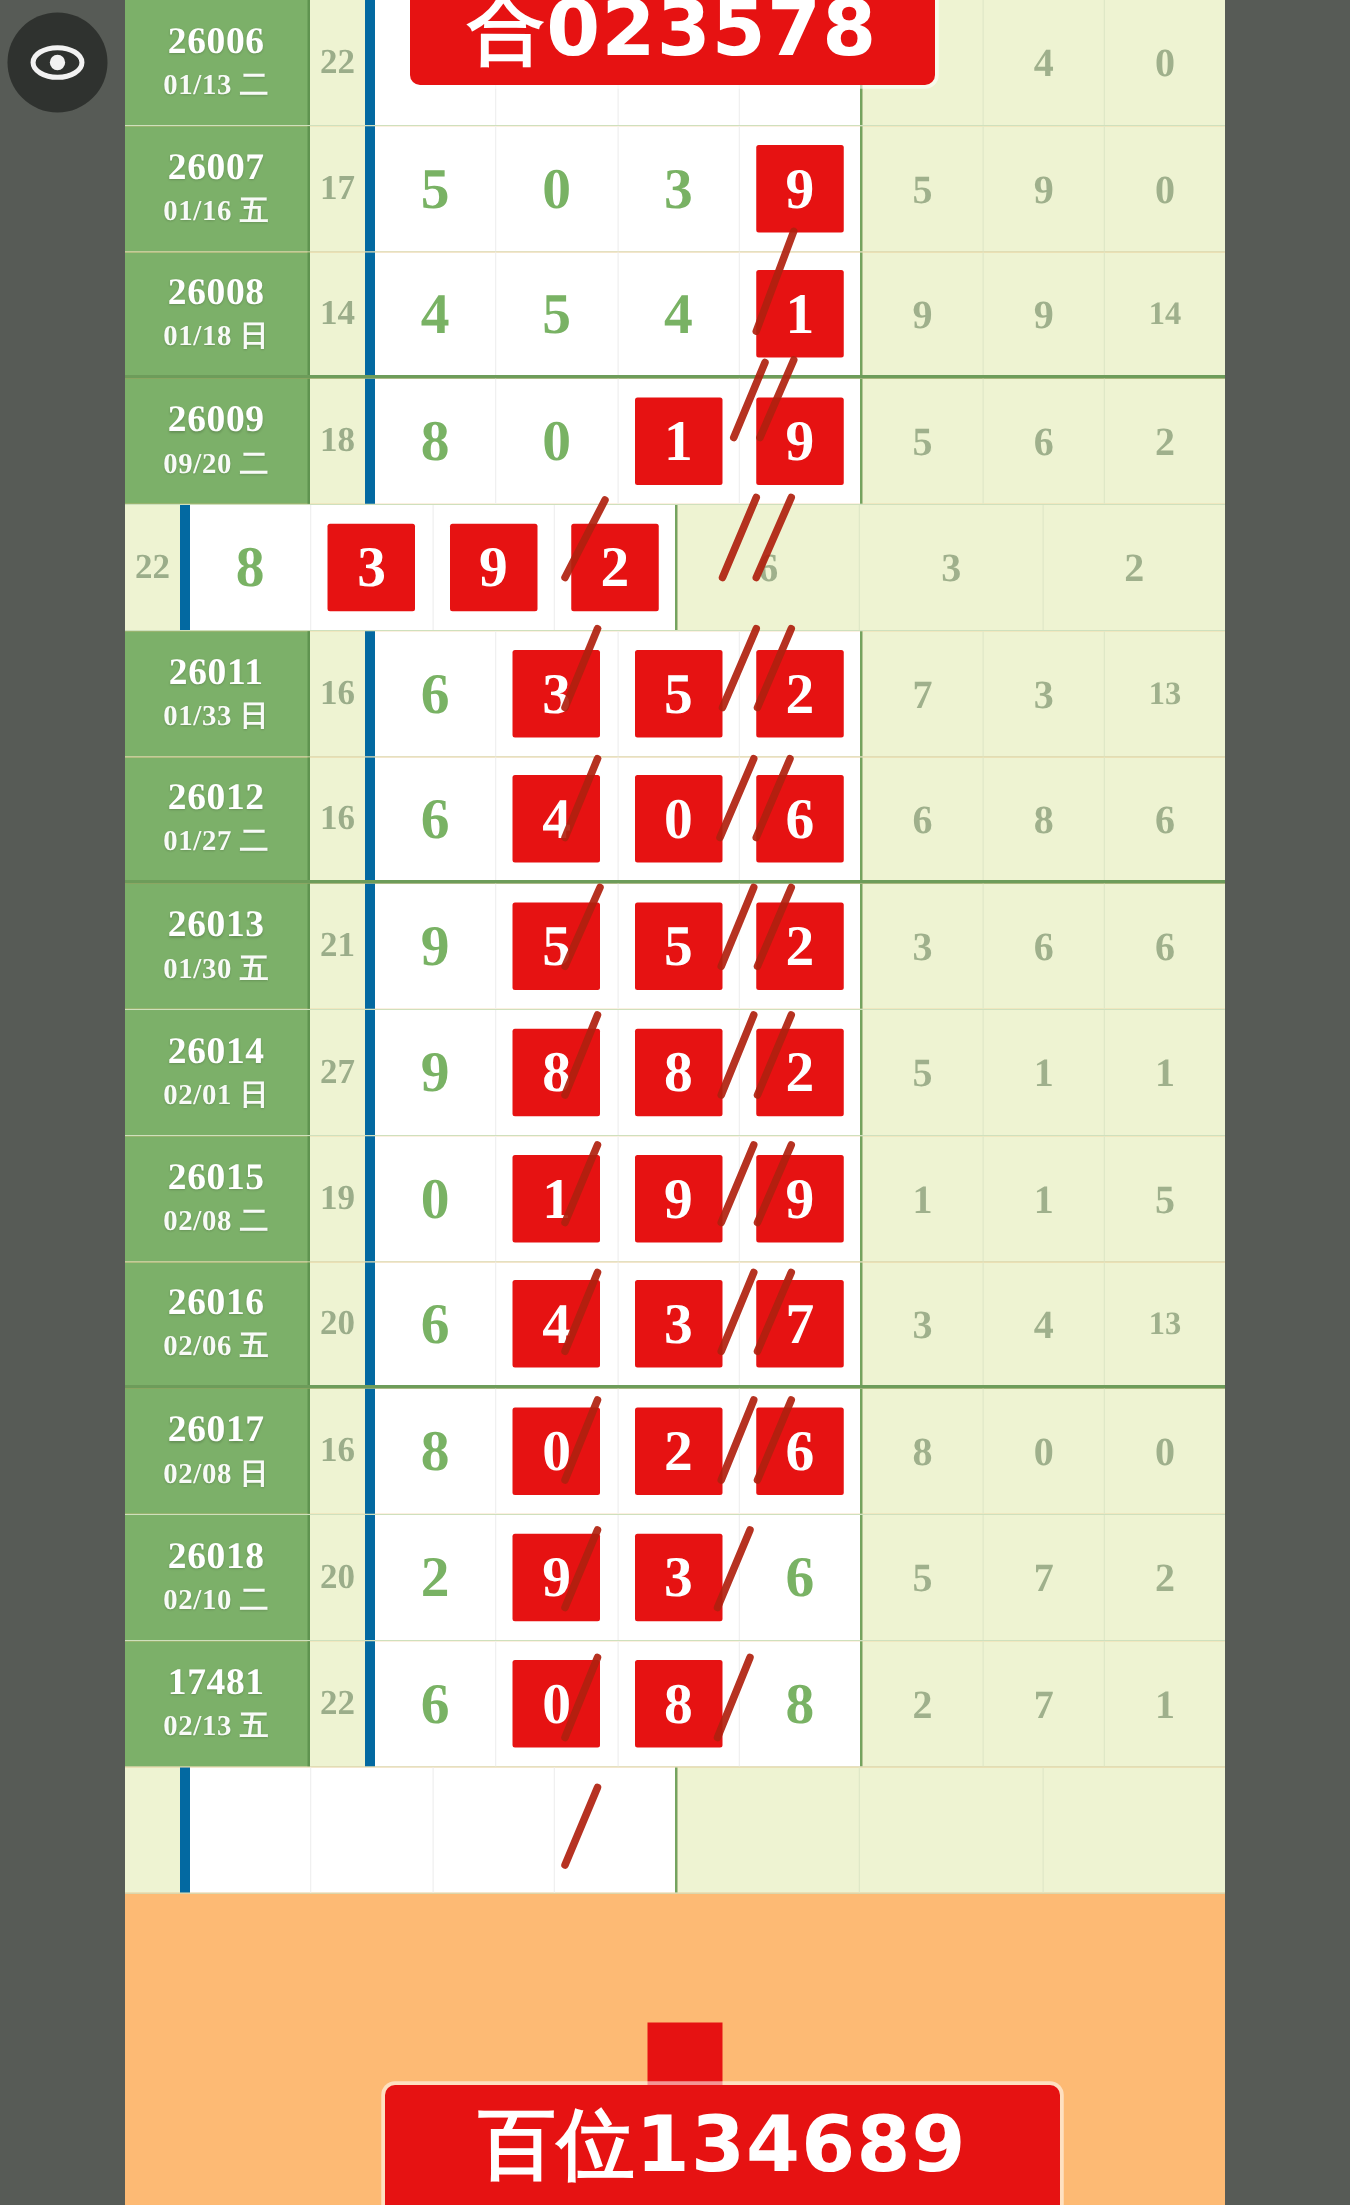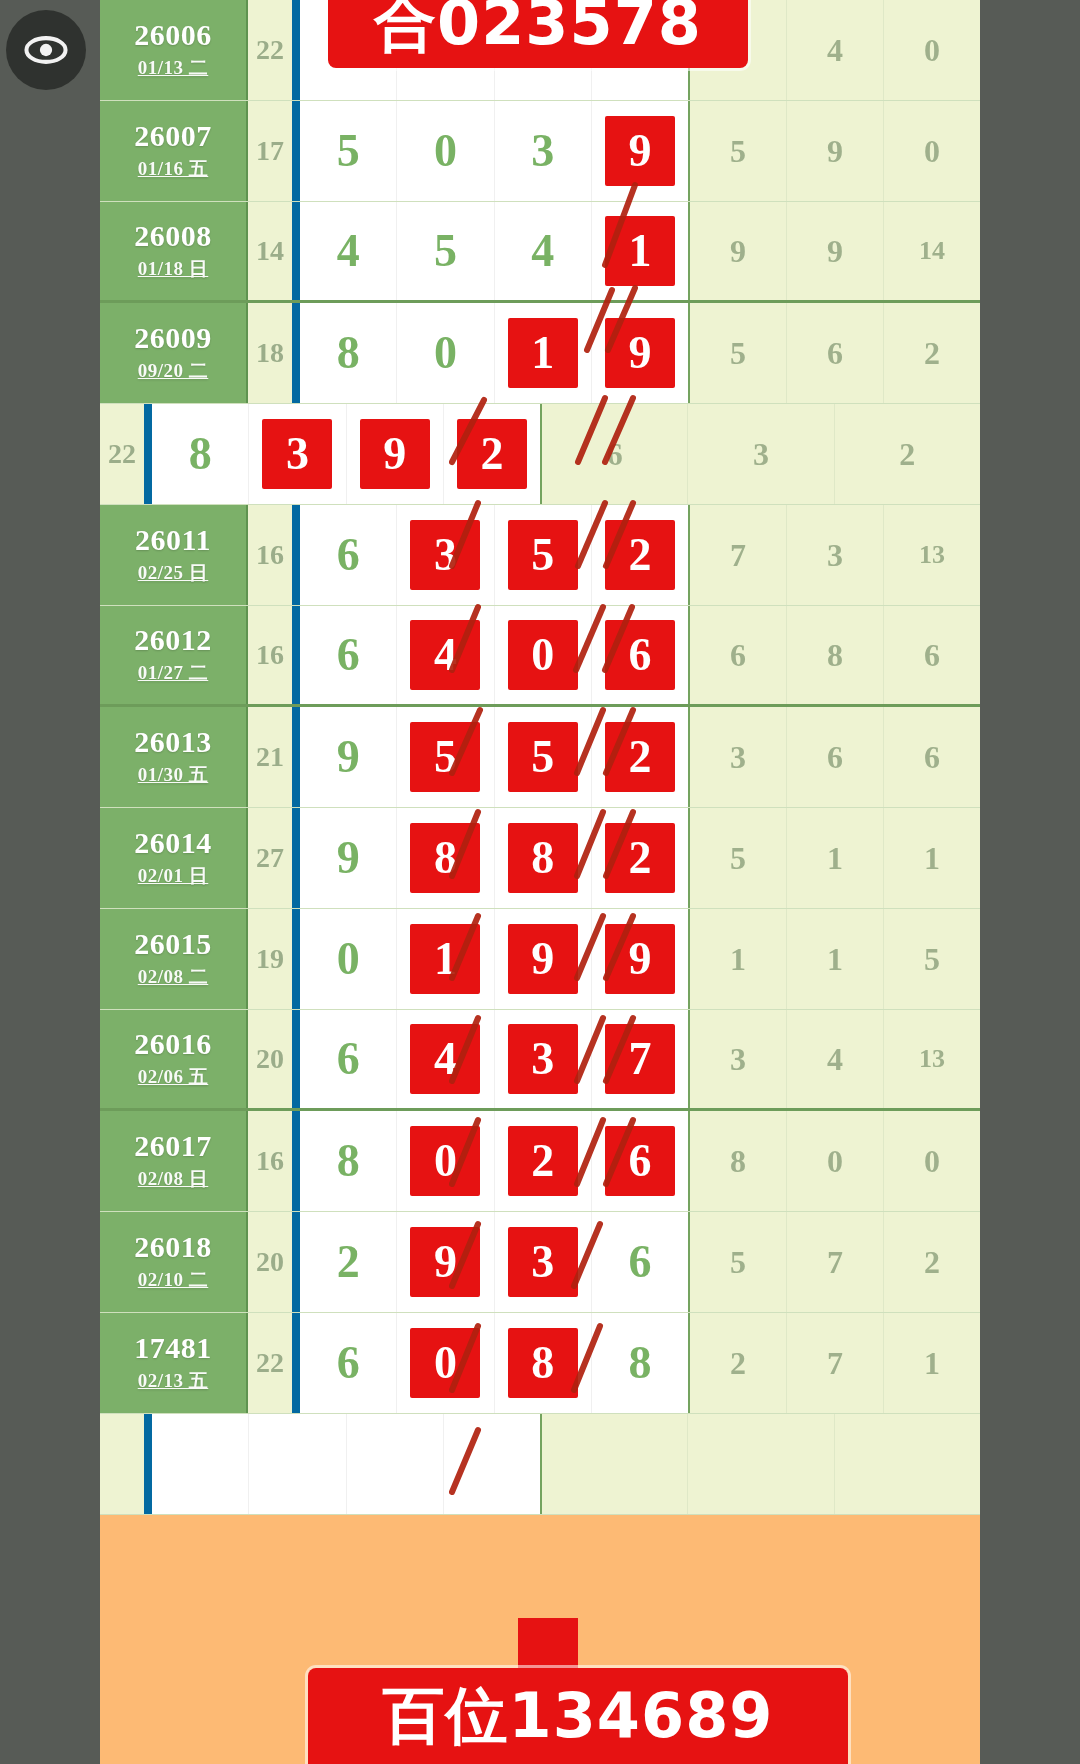--- a/index.html
+++ b/index.html
@@ -40,21 +40,21 @@
   
   .c-id{
     width:148px; height:100%;
     background:#7cb069;
     border-right:2px solid #5f9350;
     display:flex; flex-direction:column; align-items:center; justify-content:center;
     color:#ffffff;
     text-shadow:0 1px 2px rgba(0,0,0,.18);
   }
   .c-id .num{ font-size:30px; font-weight:700; letter-spacing:.5px; line-height:1.05; }
-  .c-id .dt{ font-size:19px; font-weight:700; margin-top:4px; opacity:.95; letter-spacing:.5px;text-decoration:underline;}
+  .c-id .dt{ font-size:23px; font-weight:700; margin-top:4px; opacity:.95; letter-spacing:.5px;}
   .c-sum{
     width:52px; height:100%;
     background:#eef3d2;
     border-right:8px solid #0369a1;
     display:flex; align-items:center; justify-content:center;
     color:#9bad8a; font-size:28px; font-weight:700;
   }
   .c-mid{
     width:390px; height:100%;
     background:#ffffff;
@@ -263,21 +263,21 @@
           </div>
           <div class="c-tail">
             <div class="t">6</div>
             <div class="t">3</div>
             <div class="t">2</div>
           </div>
         </div>
         <div class="row">
           <div class="c-id">
             <div class="num">26011</div>
-            <div class="dt">02/25 日</div>
+            <div class="dt">01/33 日</div>
           </div>
           <div class="c-sum">16</div>
           <div class="c-mid">
             <div class="d">
               <span class="plain">6</span>
             </div>
             <div class="d">
               <span class="hit">3</span>
             </div>
             <div class="d">

